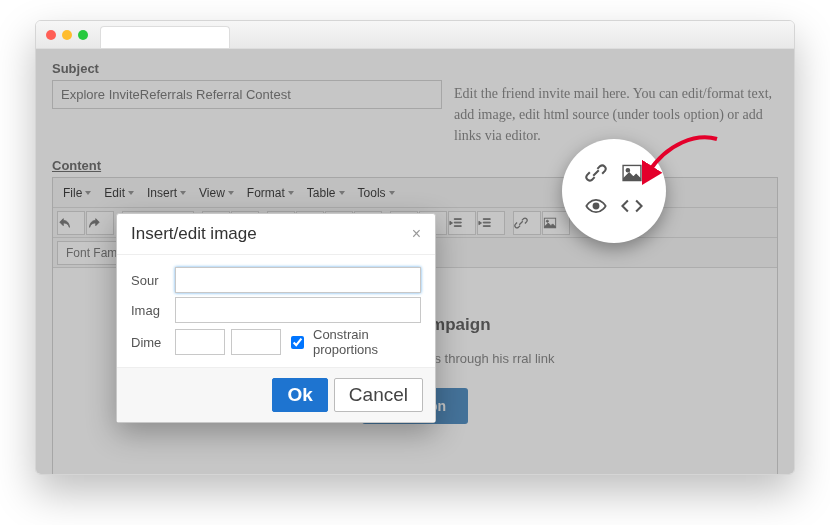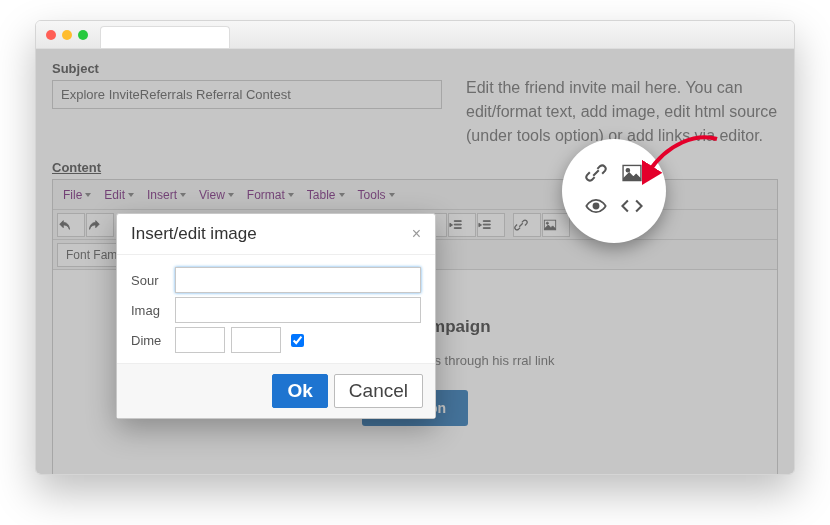--- a/index.html
+++ b/index.html
@@ -54,53 +54,53 @@
   }
 
   
   .dim {
     position:absolute;
     inset:0;
     background: rgba(120,120,120,0.42);
     z-index: 5;
   }
 
-  .row2col { display:flex; gap:24px; }
+  .row2col { display:flex; gap:12px; }
   .col-left { flex: 0 0 390px; }
   .col-right { flex:1; font-size:12px; }
   .label { font-weight:bold; color:#444; margin-bottom:4px; }
   .text-input {
     width:100%;
     padding:6px 8px;
     border:1px solid #c8c8c8;
     background:#fff;
     font-size:13px;
     color:#555;
   }
   .tutorial-link { color:#2a4a8a; font-weight:bold; font-size:12px; }
-  .help-text { color:#666; font-size:16px; margin-top:15px; line-height:1.5; }
+  .help-text { color:#666; font-size:14px; margin-top:22px; line-height:1.5;font-family:Liberation Serif, serif; }
 
   .content-label { font-weight:bold;color:#444; margin:12px 0 4px 0;text-decoration:underline;}
   .editor {
     border:1px solid #c8c8c8;
     background:#f4f4f4;
   }
   .menubar, .toolbar-row {
     display:flex;
     align-items:center;
     border-bottom:1px solid #d5d5d5;
     background:#f4f4f4;
     height:30px;
     padding:0 4px;
     gap:1px;
     font-size:12px;
   }
   .menu-item {
     padding:4px 6px;
-    color:#701a75;
+    color:#000000;
     display:flex;
     align-items:center;
     gap:3px;
   }
   .caret {
     width:0;height:0;
     border-left:3px solid transparent;
     border-right:3px solid transparent;
     border-top:4px solid #777;
   }
@@ -441,20 +441,21 @@
       </div>
       <div class="frow">
         <label>Imag</label>
         <input type="text" style="">
       </div>
       <div class="frow">
         <label>Dime</label>
         <input type="text" class="dim-box" style="">
         <input type="text" class="dim-box" style="">
         <input type="checkbox" checked="" style="">
+        <span>Constrain proportions</span>
       </div>
     </div>
     <div class="modal-foot">
       <button class="btn primary">Ok</button>
       <button class="btn">Cancel</button>
     </div>
   </div>
 
   <div class="bubble">
     <div class="bubble-row">

